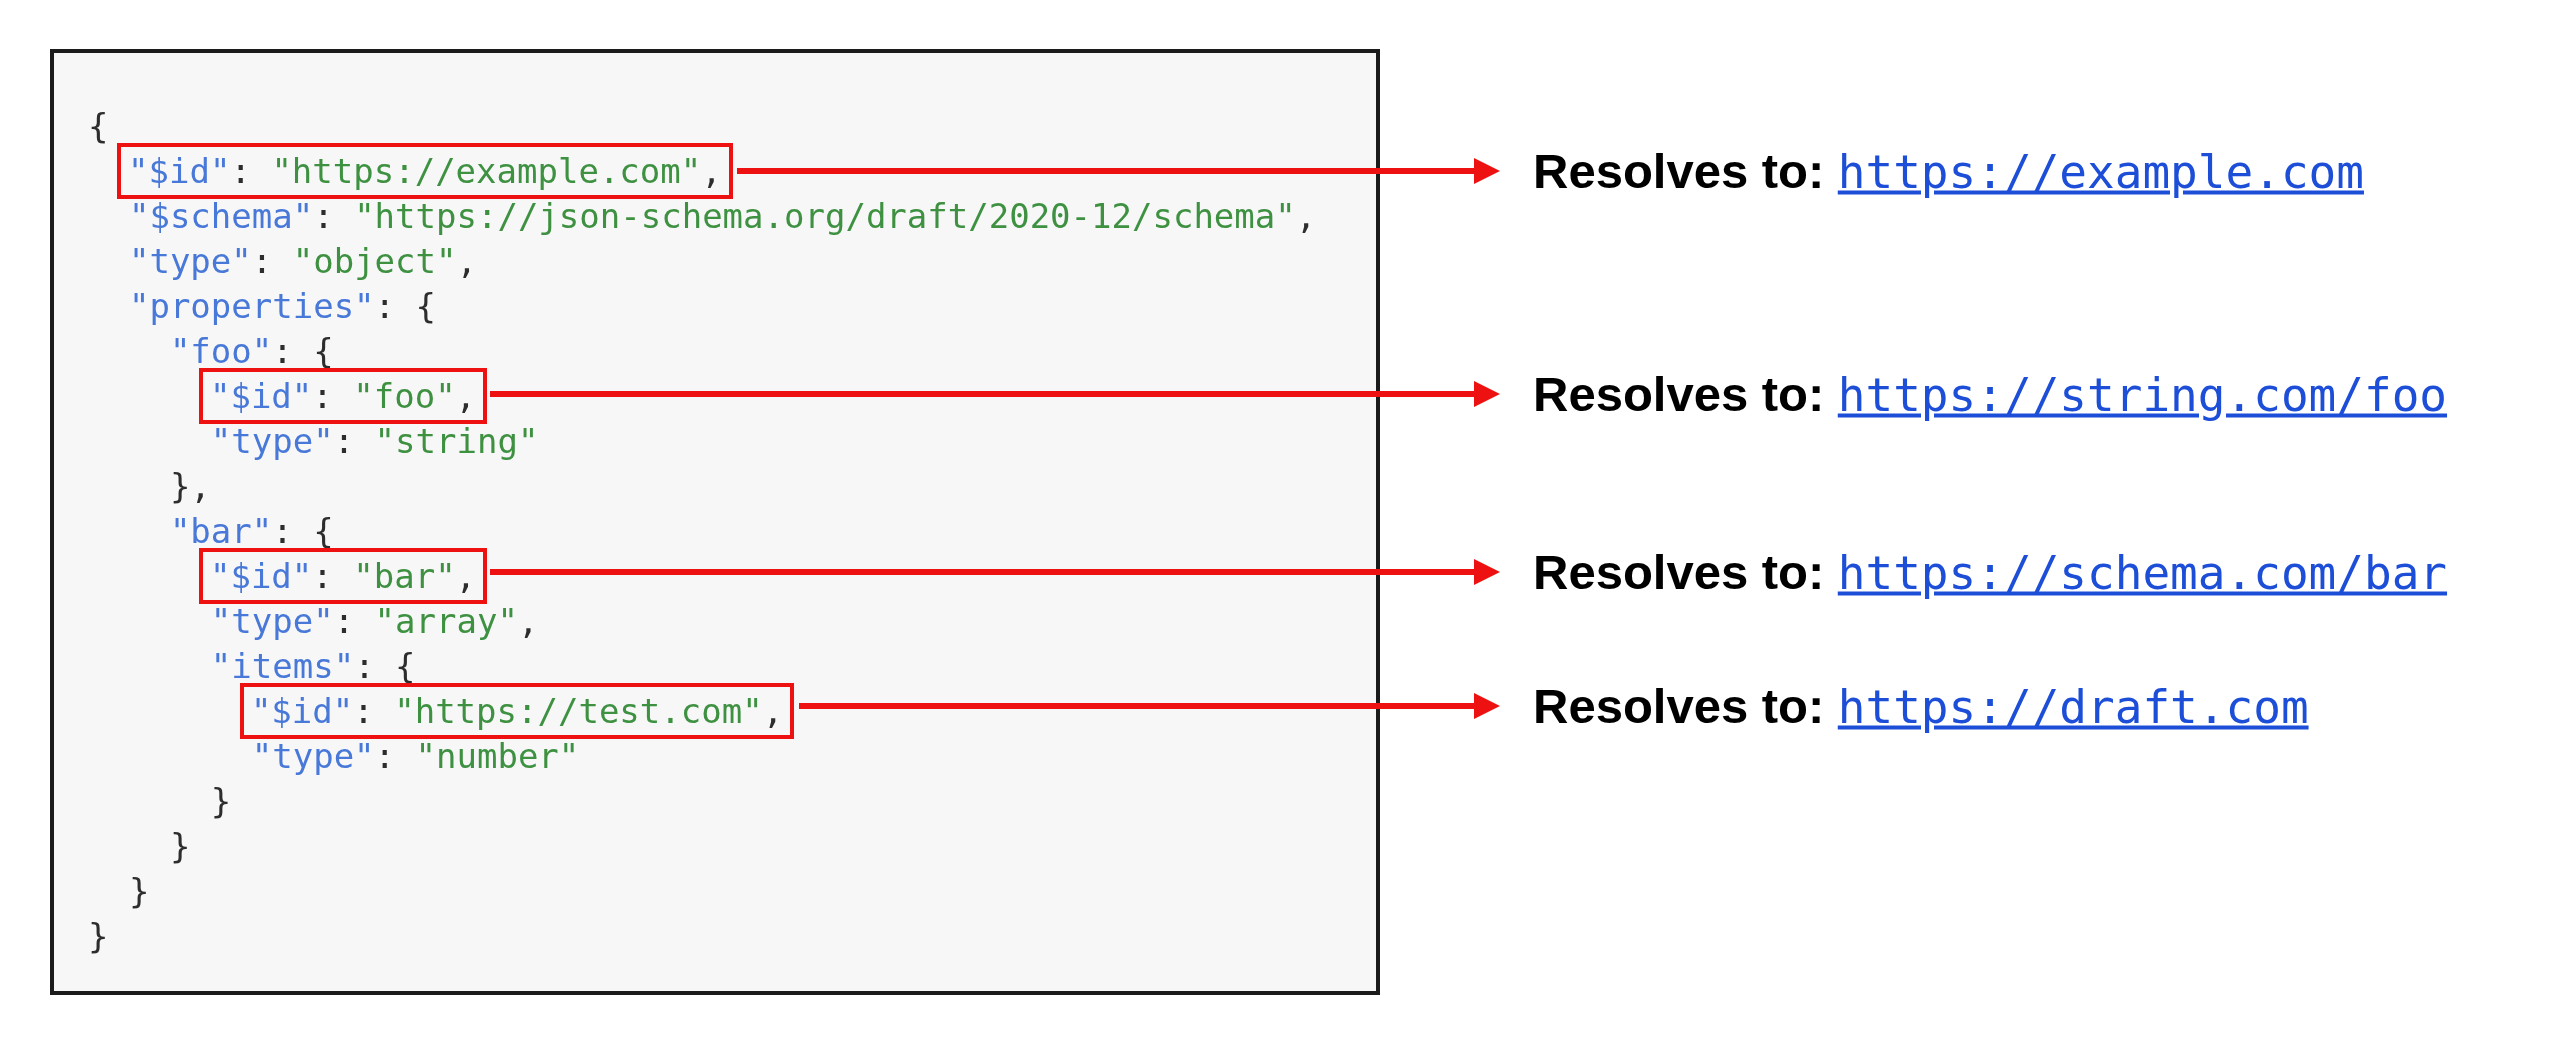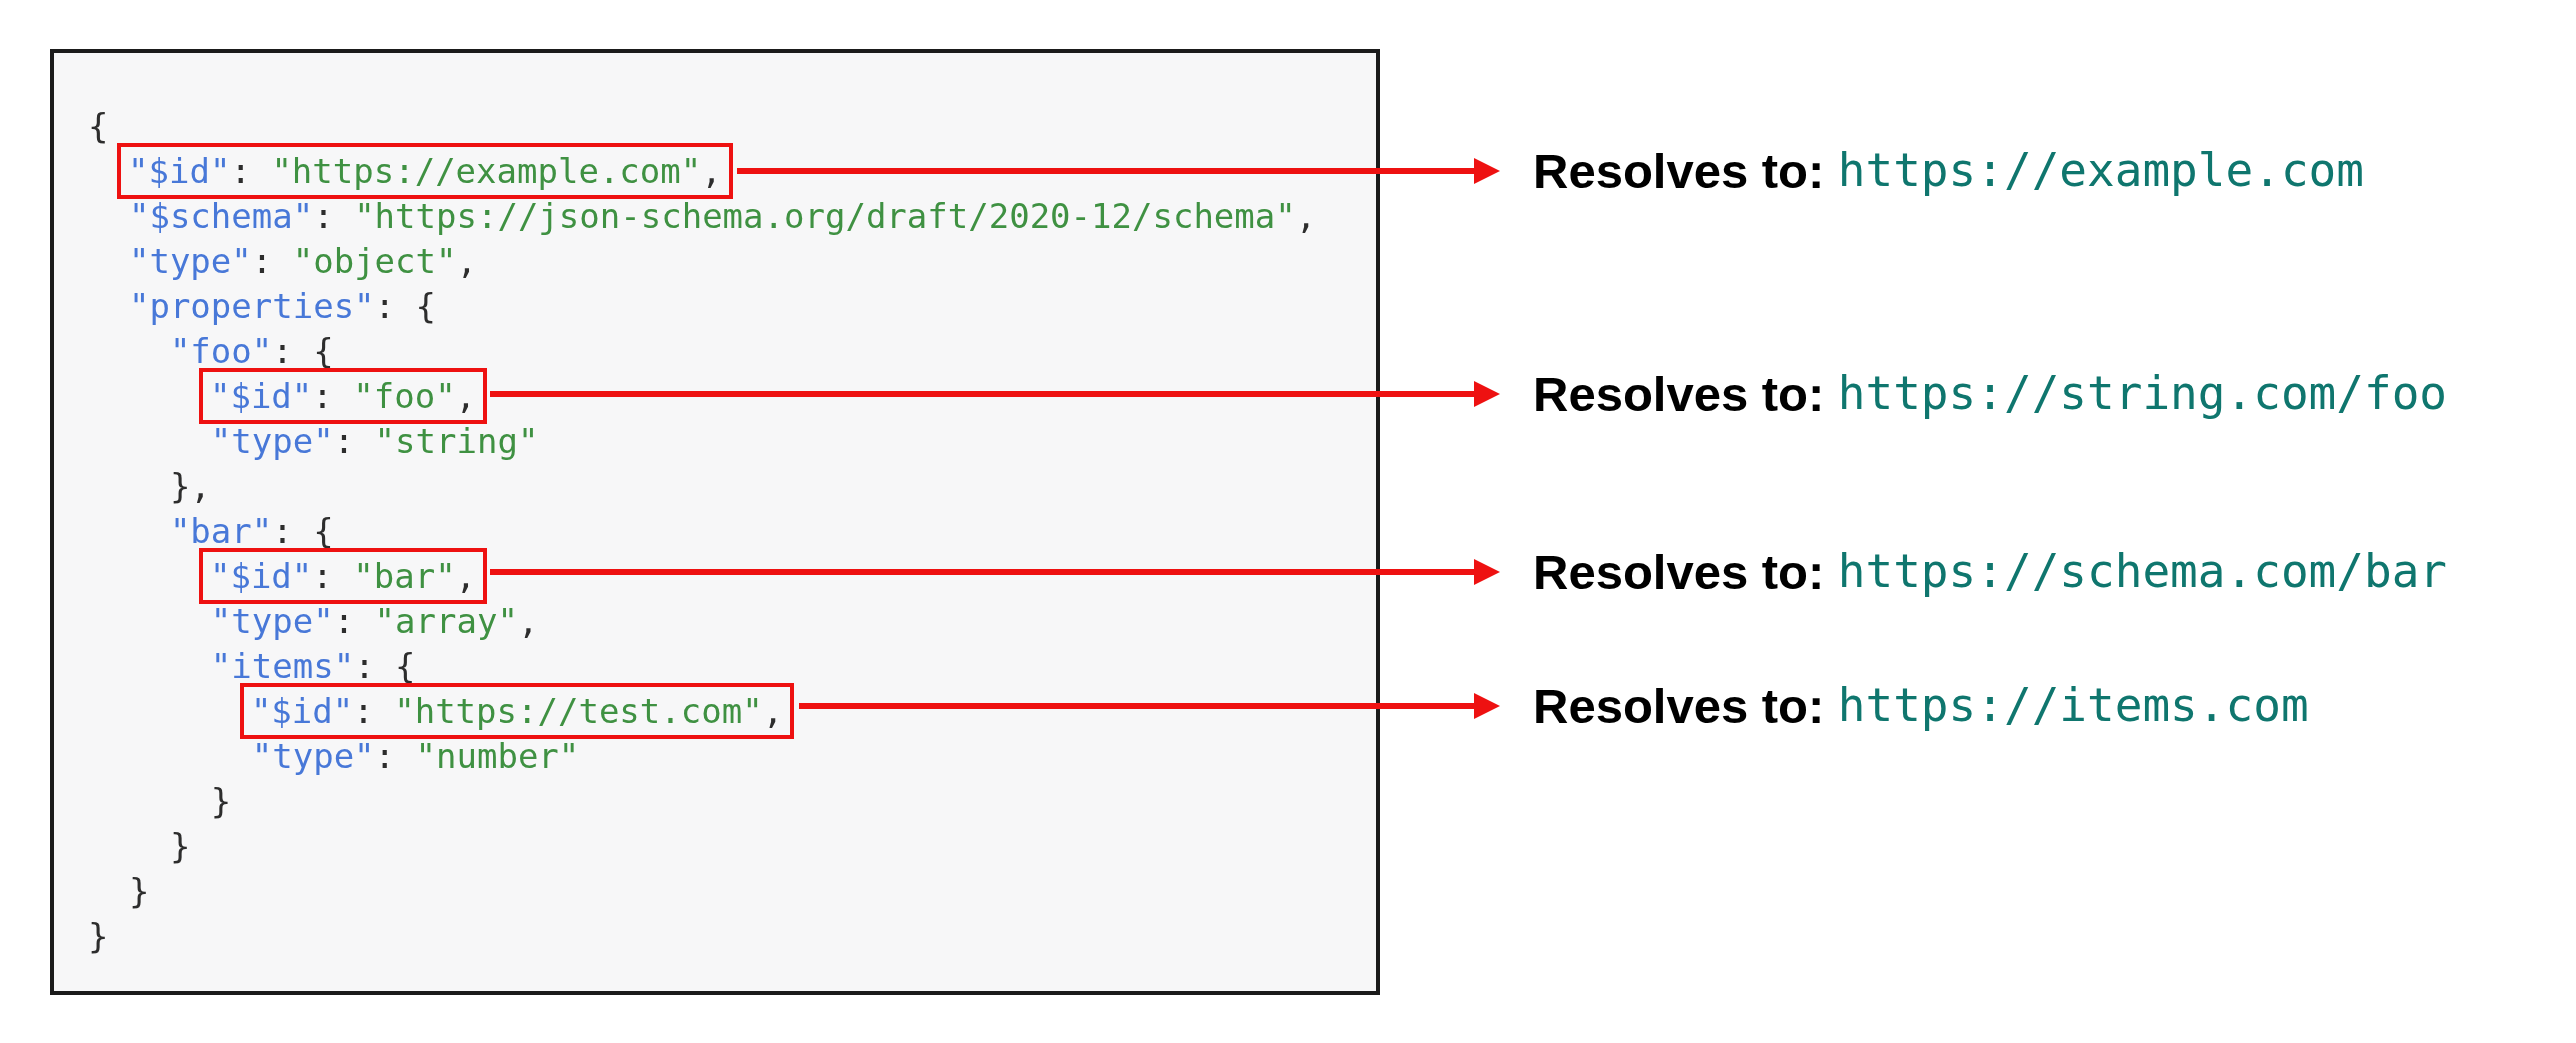--- a/index.html
+++ b/index.html
@@ -65,36 +65,37 @@
     border-bottom:13px solid transparent;
     border-left:26px solid var(--accent-red);
     z-index:5;
   }
   
   .annotation{
     position:absolute;
     left:1533px;
     transform:translateY(-50%);
     display:flex;
-    align-items:flex-start;
+    align-items:center;
     gap:13.4px;
     white-space:nowrap;
   }
   .annotation .ann-label{
     font-family:"Liberation Sans", sans-serif;
     font-weight:bold;
     font-size:49px;
     line-height:1;
     color:#000000;
   }
   .annotation .ann-value{
     font-family:"DejaVu Sans Mono", monospace;
     font-size:46px;
     line-height:1;
-    color:#0f766e;
+    color:#1d4ed8;
+    text-decoration:underline;
   }
 </style>
 </head>
 <body>
 
 <div id="stage">
 
   <div class="codebox">
     <div class="code" id="code"><div class="line"><span class="tok-punct">{</span></div><div class="line">  <span class="hl-box"><span class="tok-key">"$id"</span><span class="tok-punct">: </span><span class="tok-str">"https://example.com"</span><span class="tok-punct">,</span></span></div><div class="line">  <span class="tok-key">"$schema"</span><span class="tok-punct">: </span><span class="tok-str">"https://json-schema.org/draft/2020-12/schema"</span><span class="tok-punct">,</span></div><div class="line">  <span class="tok-key">"type"</span><span class="tok-punct">: </span><span class="tok-str">"object"</span><span class="tok-punct">,</span></div><div class="line">  <span class="tok-key">"properties"</span><span class="tok-punct">: {</span></div><div class="line">    <span class="tok-key">"foo"</span><span class="tok-punct">: {</span></div><div class="line">      <span class="hl-box"><span class="tok-key">"$id"</span><span class="tok-punct">: </span><span class="tok-str">"foo"</span><span class="tok-punct">,</span></span></div><div class="line">      <span class="tok-key">"type"</span><span class="tok-punct">: </span><span class="tok-str">"string"</span></div><div class="line">    <span class="tok-punct">},</span></div><div class="line">    <span class="tok-key">"bar"</span><span class="tok-punct">: {</span></div><div class="line">      <span class="hl-box"><span class="tok-key">"$id"</span><span class="tok-punct">: </span><span class="tok-str">"bar"</span><span class="tok-punct">,</span></span></div><div class="line">      <span class="tok-key">"type"</span><span class="tok-punct">: </span><span class="tok-str">"array"</span><span class="tok-punct">,</span></div><div class="line">      <span class="tok-key">"items"</span><span class="tok-punct">: {</span></div><div class="line">        <span class="hl-box"><span class="tok-key">"$id"</span><span class="tok-punct">: </span><span class="tok-str">"https://test.com"</span><span class="tok-punct">,</span></span></div><div class="line">        <span class="tok-key">"type"</span><span class="tok-punct">: </span><span class="tok-str">"number"</span></div><div class="line">      <span class="tok-punct">}</span></div><div class="line">    <span class="tok-punct">}</span></div><div class="line">  <span class="tok-punct">}</span></div><div class="line"><span class="tok-punct">}</span></div></div>
   </div>
@@ -106,21 +107,21 @@
   <div class="annotation" style="top: 394px;">
     <span class="ann-label">Resolves to:</span>
     <span class="ann-value">https://string.com/foo</span>
   </div>
   <div class="annotation" style="top: 572px;">
     <span class="ann-label">Resolves to:</span>
     <span class="ann-value">https://schema.com/bar</span>
   </div>
   <div class="annotation" style="top: 706px;">
     <span class="ann-label">Resolves to:</span>
-    <span class="ann-value">https://items.com</span>
+    <span class="ann-value">https://draft.com</span>
   </div>
 
 <div class="arrow-line" style="left: 737px; top: 168px; width: 739px;"></div>
     <div class="arrow-head" style="left: 1474px; top: 158px;"></div>
     <div class="arrow-line" style="left: 490px; top: 391px; width: 986px;"></div>
     <div class="arrow-head" style="left: 1474px; top: 381px;"></div>
     <div class="arrow-line" style="left: 490px; top: 569px; width: 986px;"></div>
     <div class="arrow-head" style="left: 1474px; top: 559px;"></div>
     <div class="arrow-line" style="left: 799px; top: 703px; width: 678px;"></div>
     <div class="arrow-head" style="left: 1474px; top: 693px;"></div>

